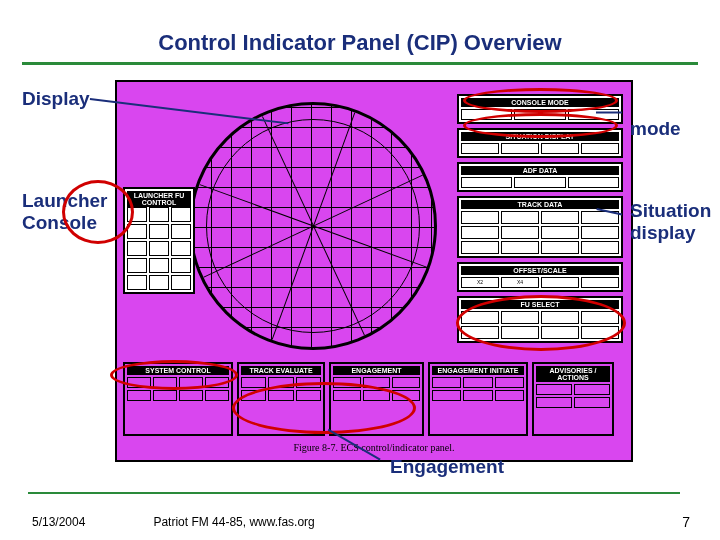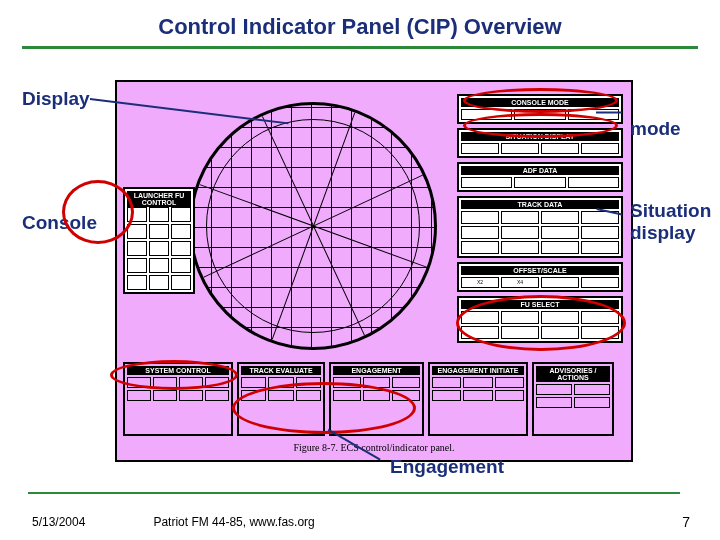--- a/index.html
+++ b/index.html
@@ -9,36 +9,36 @@
     background: #ffffff;
     font-family: Arial, Helvetica, sans-serif;
     position: relative;
     overflow: hidden;
   }
   .title {
     text-align: center;
     color: #1a2e7a;
     font-weight: bold;
     font-size: 22px;
-    padding-top: 14px;
+    padding-top: 30px;
     padding-bottom: 6px;
   }
   .title-underline {
     height: 3px;
     background: #2a8a3a;
     margin: 0 22px 4px 22px;
   }
   .figure-area {
     position: absolute;
     top: 80px;
     left: 115px;
     width: 518px;
     height: 382px;
     border: 2px solid #000;
-    background: #f0abfc;
+    background: #d946ef;
   }
   
   .radar {
     position: absolute;
     top: 20px;
     left: 72px;
     width: 248px;
     height: 248px;
     border-radius: 50%;
     border: 3px solid #000;
@@ -346,21 +346,21 @@
         </div>
     </div>
   </div>
 
   <div class="caption">Figure 8-7. ECS control/indicator panel.</div>
 </div>
 
 <div class="callout" style="top:88px; left:22px;">Display</div>
 
 <div class="callout" style="top:190px; left:22px;">
-  <br>
+  <span>Launcher</span><br>
   <span>Console</span>
 </div>
 
 <div class="callout" style="top:96px; left:630px;">
   <br>
   <span>mode</span>
 </div>
 
 <div class="callout" style="top:200px; left:630px;">
   <span>Situation</span><br>

